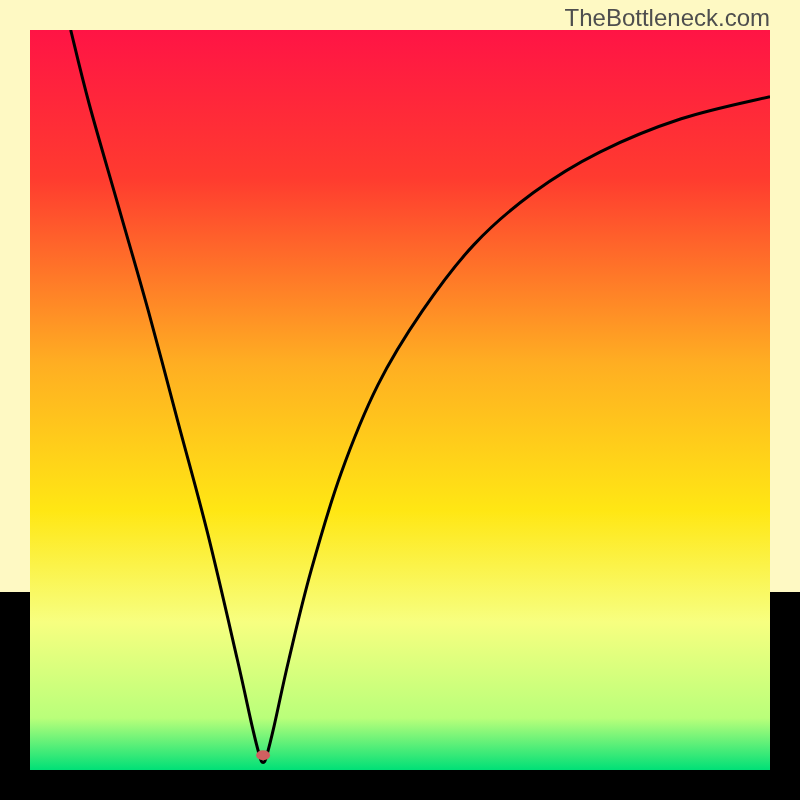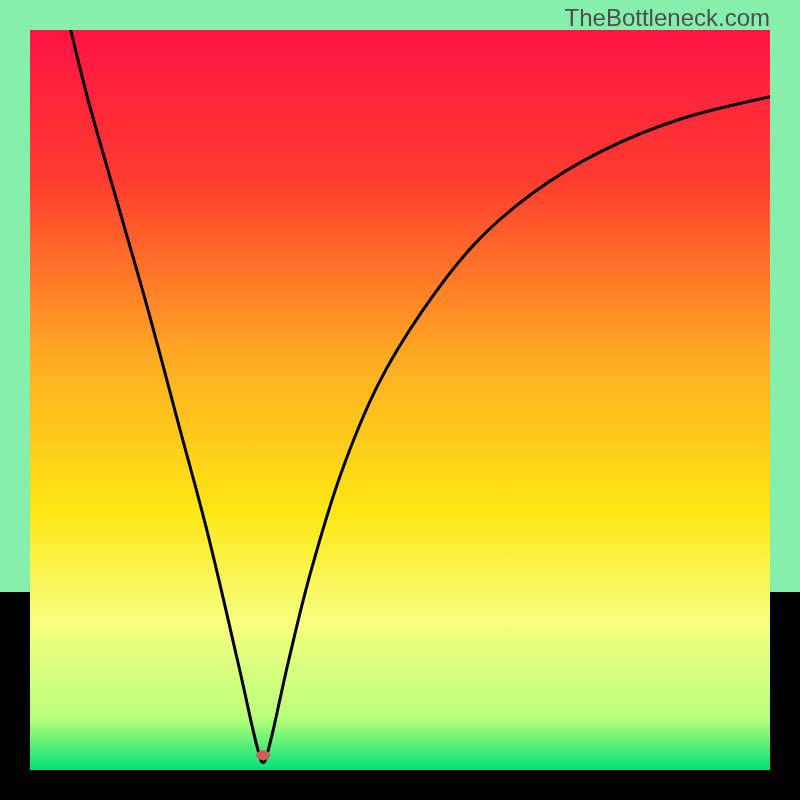--- a/index.html
+++ b/index.html
@@ -9,21 +9,21 @@
     background: #000;
     position: relative;
     font-family: Arial, Helvetica, sans-serif;
   }
   .frame {
     position: absolute;
     top: 0;
     left: 0;
     width: 800px;
     height: 592px;
-    background: #86efac;
+    background: #fef9c3;
   }
   .plot-area {
     position: absolute;
     top: 30px;
     left: 30px;
     width: 740px;
     height: 740px;
     overflow: hidden;
   }
   .watermark {

